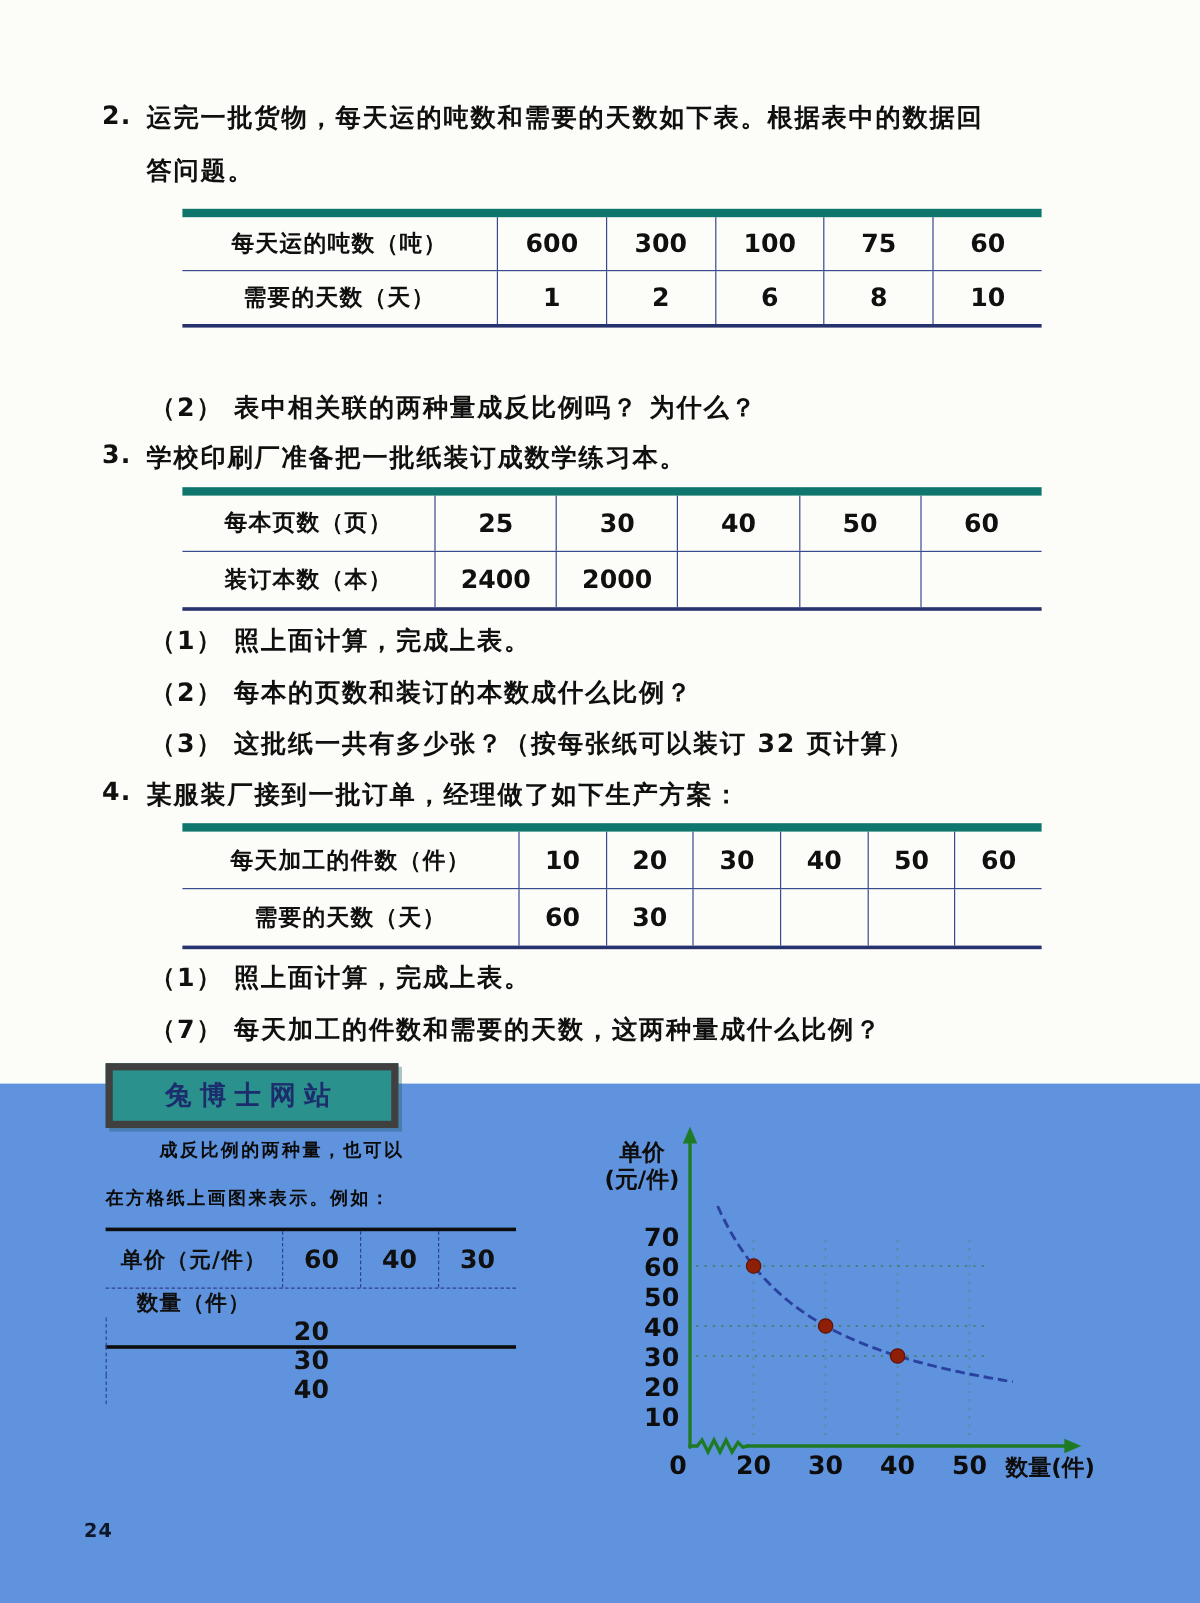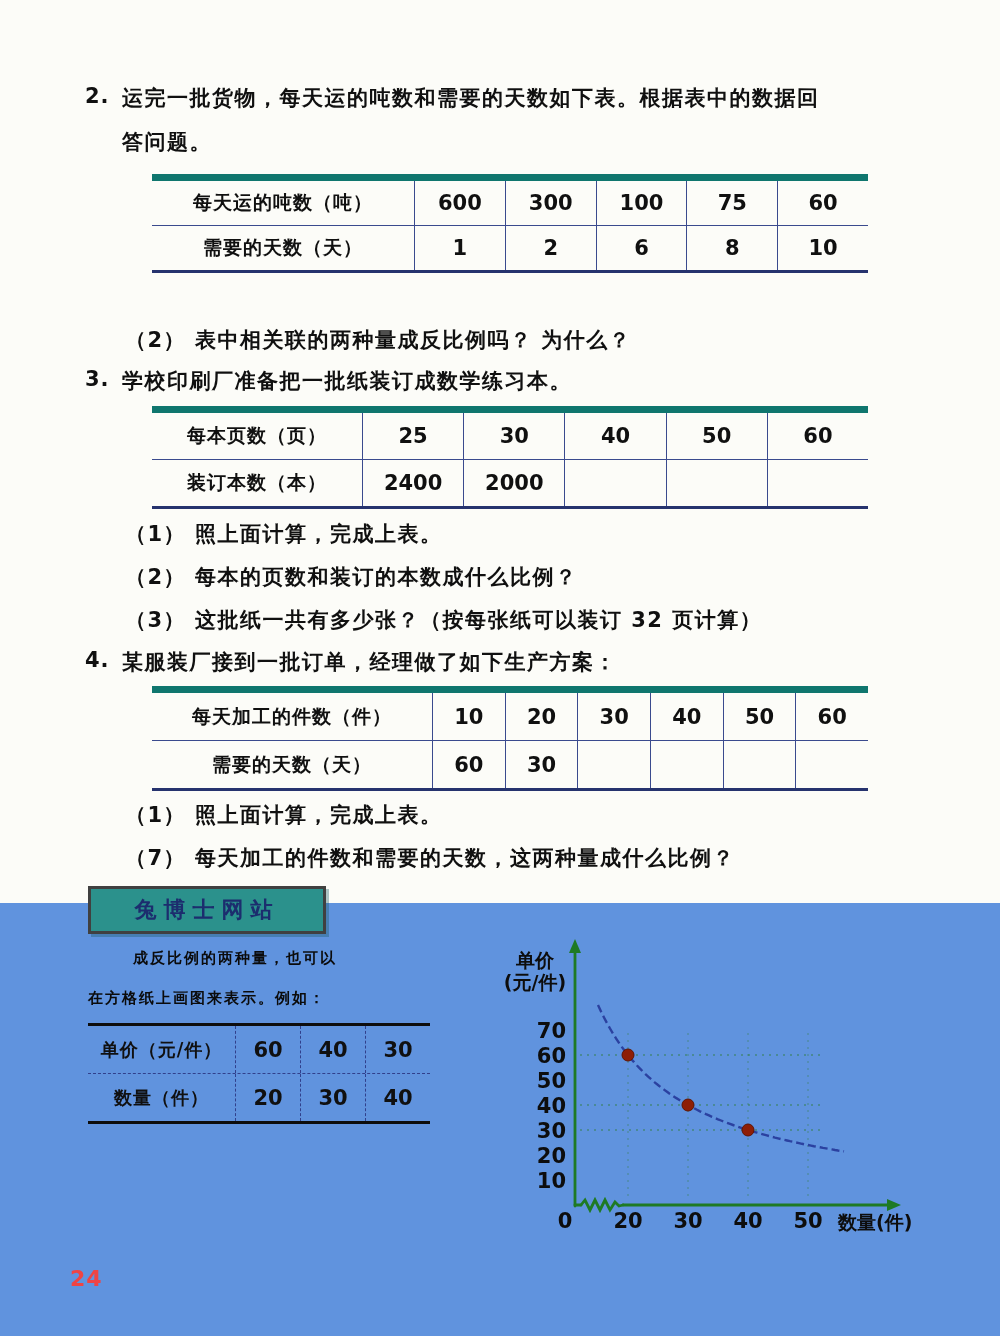--- a/index.html
+++ b/index.html
@@ -18,45 +18,45 @@
           font-family:"DejaVu Serif",serif;font-weight:bold;font-size:19px;letter-spacing:1px;}
   .tcell{flex:1;display:flex;align-items:center;justify-content:center;
          border-left:1.5px solid #3a4a8e;font-size:21px;font-weight:bold;}
   .t1 .trow{height:44px;} .t1 .tlabel{width:262px;}
   .t2 .trow{height:46px;} .t2 .tlabel{width:210px;}
   .t3 .trow{height:47px;} .t3 .tlabel{width:280px;}
 
   
   .panel{position:absolute;left:0;top:903px;width:1000px;height:433px;background:#6093de;}
   .badge{position:absolute;left:88px;top:886px;width:232px;height:42px;background:#2b918c;
-         border:3px solid #404040;box-shadow:3px 3px 0 rgba(23,88,96,.35);
+         border:6px solid #404040;box-shadow:3px 3px 0 rgba(23,88,96,.35);
          display:flex;align-items:center;justify-content:center;
          color:#1c2d6e;font-size:22px;font-weight:bold;letter-spacing:7px;}
   .ptext{font-size:15px;font-weight:bold;letter-spacing:2px;color:#0b0b0b;}
 
   .ptbl{position:absolute;left:88px;top:1023px;width:342px;
         border-top:3px solid #0d0d0d;border-bottom:3px solid #0d0d0d;}
   .ptbl .trow{height:47px;text-align:center;}
-  .ptbl .trow + .trow{border-top:1.5px dashed #31408c;}
+  .ptbl .trow + .trow{border-top:1.5px dashed #31408c;flex-direction:column;}
   .ptbl .tlabel{width:147px;font-size:18px;}
   .ptbl .tcell{border-left:1.5px dashed #31408c;font-size:21px;}
 
   
   .chart{position:absolute;left:480px;top:935px;width:465px;height:325px;}
   .chart svg{display:block;}
   .axis{stroke:#1e7a24;stroke-width:2.8;fill:none;stroke-linecap:round;}
   .axisfill{fill:#1e7a24;}
   .grid{stroke:#2e7d32;stroke-width:1.6;stroke-dasharray:2 5;opacity:.55;}
   .gv{opacity:.3;}
   .tick{font-size:21px;font-weight:bold;fill:#0d0d0d;}
   .alabel{font-size:19px;font-weight:bold;fill:#0d0d0d;}
   .curve{fill:none;stroke:#2b41a0;stroke-width:2.4;stroke-dasharray:8 4;}
   .pt{fill:#8e1e05;stroke:#5f1402;stroke-width:1;}
 
-  .pagenum{font-size:22px;font-weight:bold;color:#ef4444;letter-spacing:1px;text-align:right;}
+  .pagenum{font-size:16px;font-weight:bold;color:#0f172a;letter-spacing:1px;text-align:right;}
 </style>
 </head>
 <body>
 
 <div class="page">
 
   <div class="abs qnum" style="left:85px;top:84px;">2.</div>
   <div class="abs qtext" style="left:122px;top:84px;">运完一批货物，每天运的吨数和需要的天数如下表。根据表中的数据回</div>
   <div class="abs qtext" style="left:122px;top:128px;text-align:right;">答问题。</div>
 

